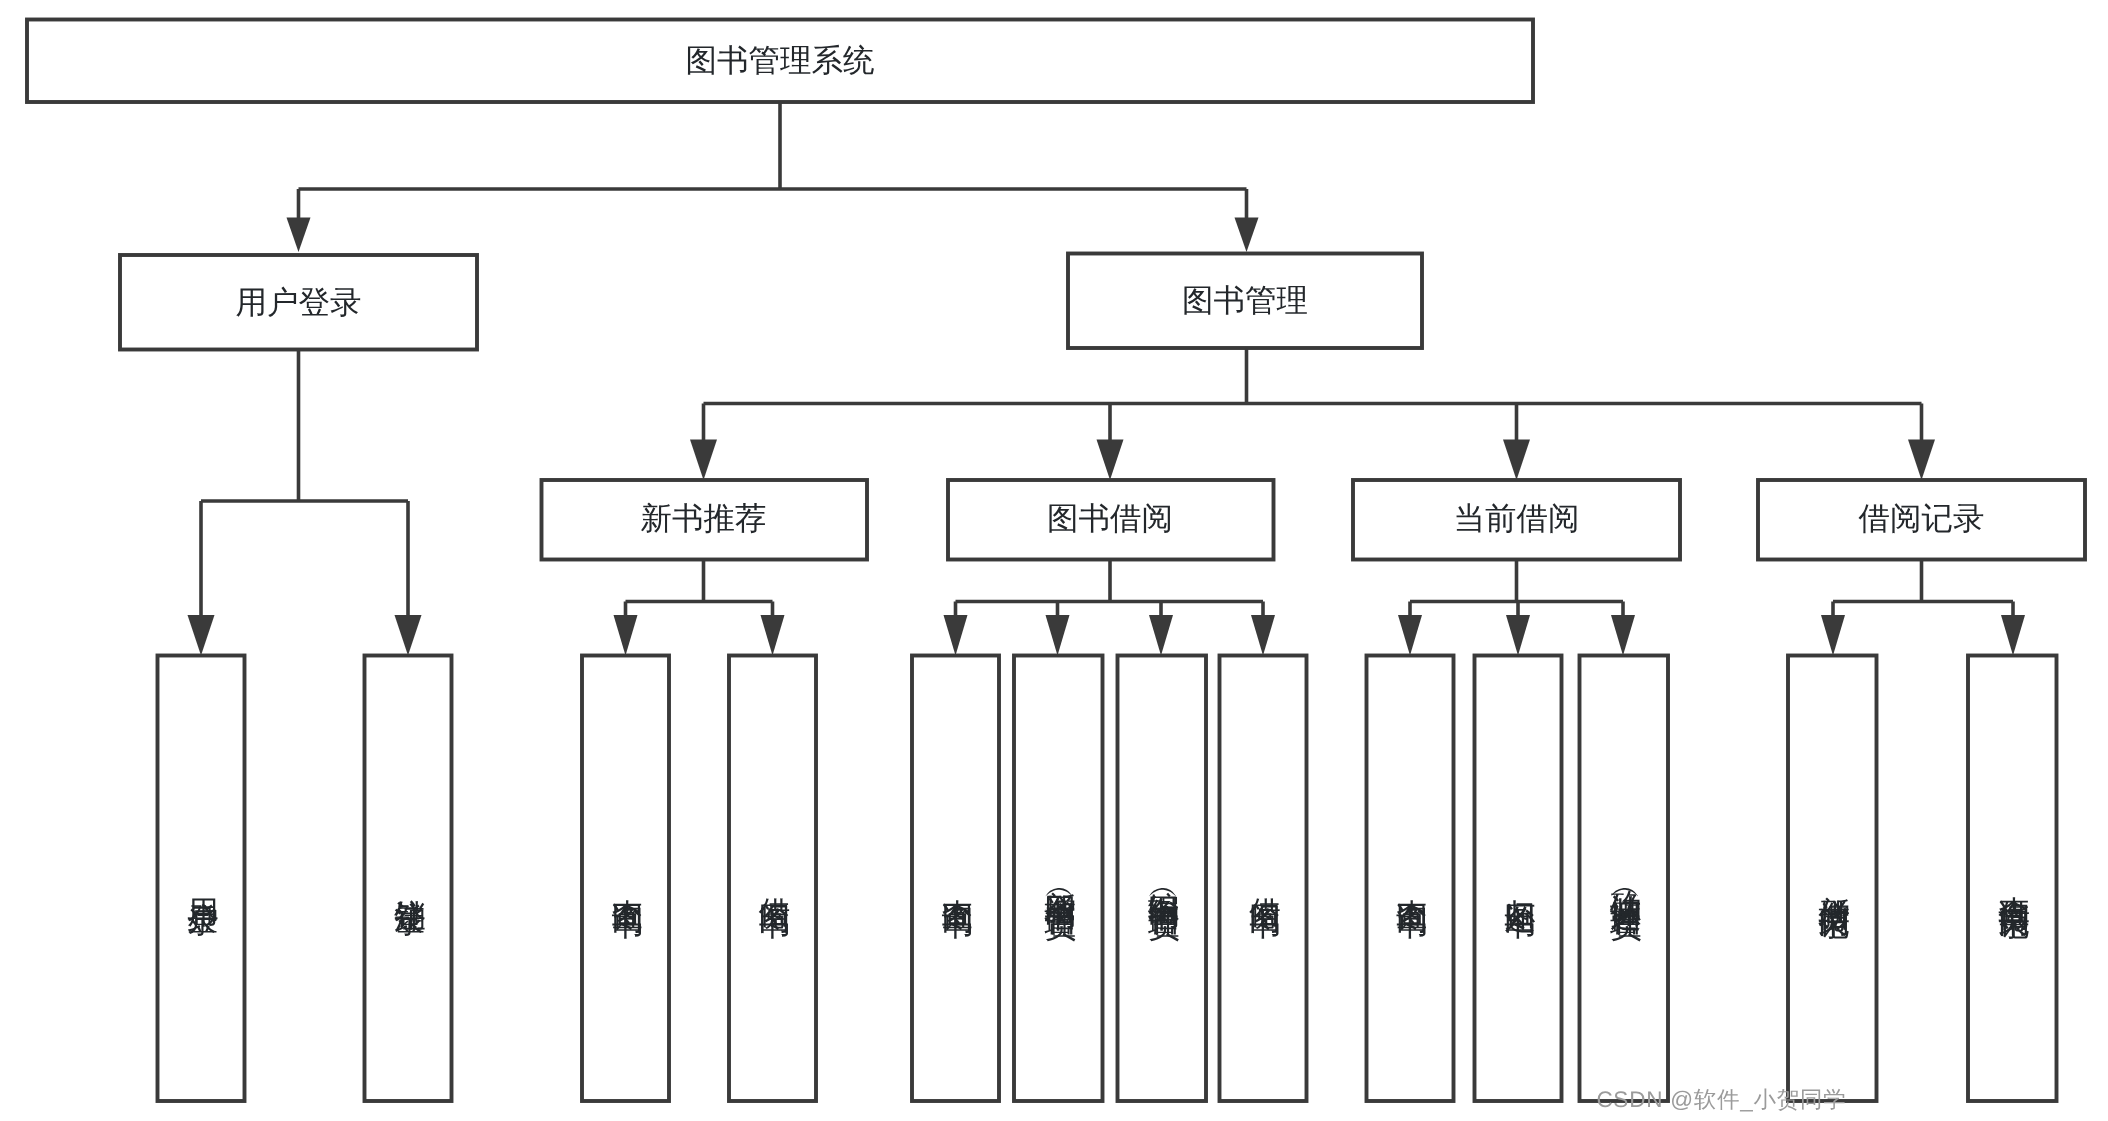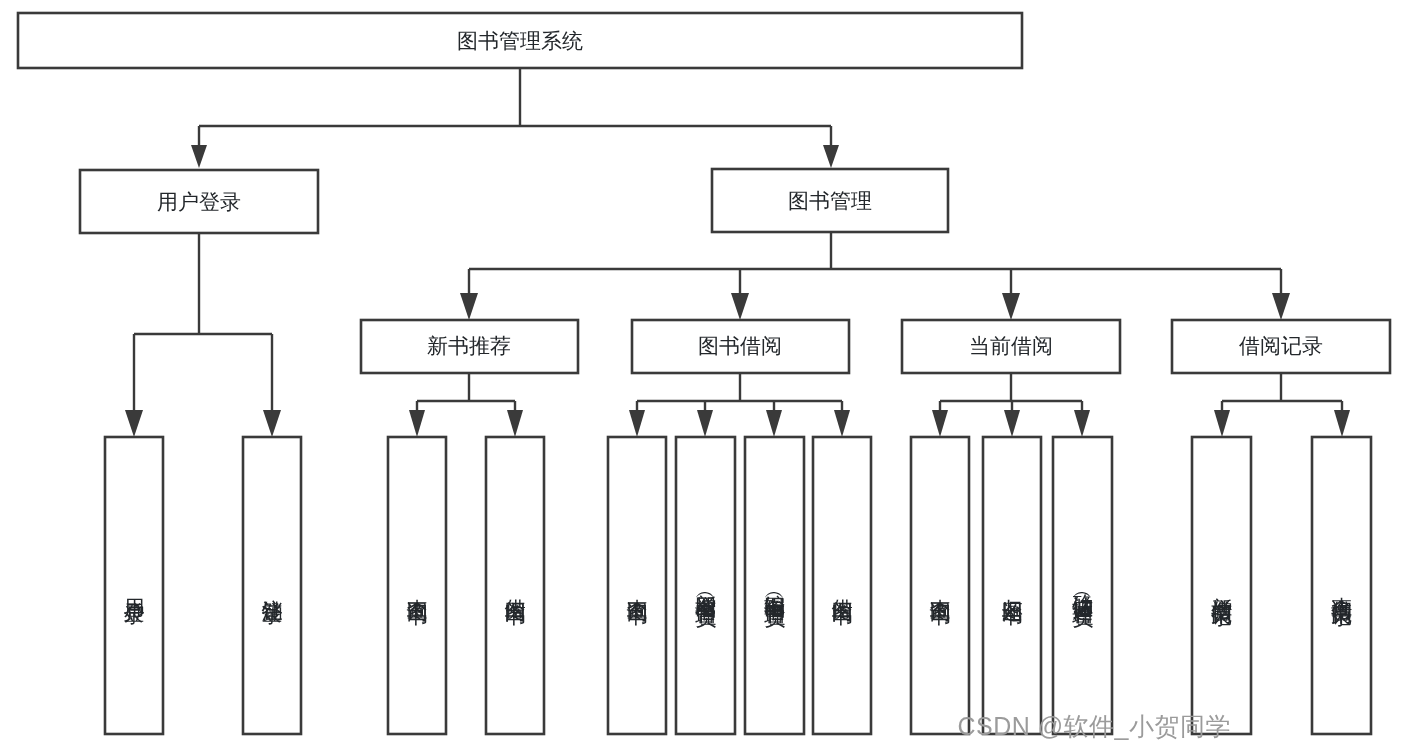--- a/index.html
+++ b/index.html
@@ -62,21 +62,21 @@
     justify-content: center;
     text-align: center;
     white-space: nowrap;
     pointer-events: none;
   }
   .watermark {
     position: absolute;
     right: 8px;
     bottom: 4px;
     font-family: "Liberation Sans", "DejaVu Sans", sans-serif;
-    font-size: 25px;
+    font-size: 15px;
     color: #9b9b9b;
     white-space: nowrap;
     letter-spacing: 0.5px;
   }
 </style>
 </head>
 <body>
 
 <div id="diagram-root">
 

